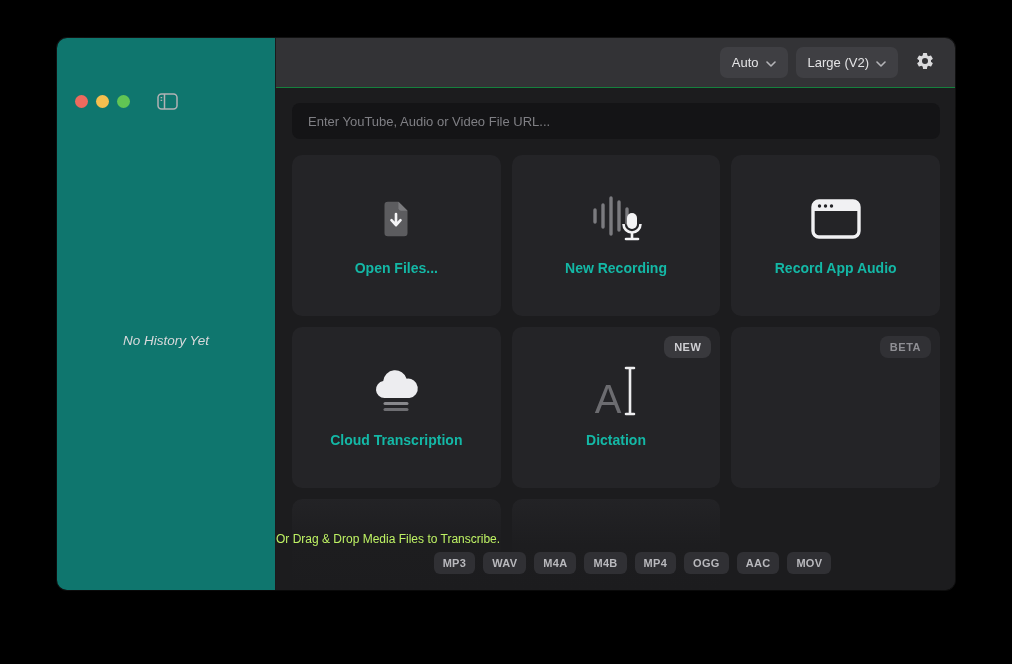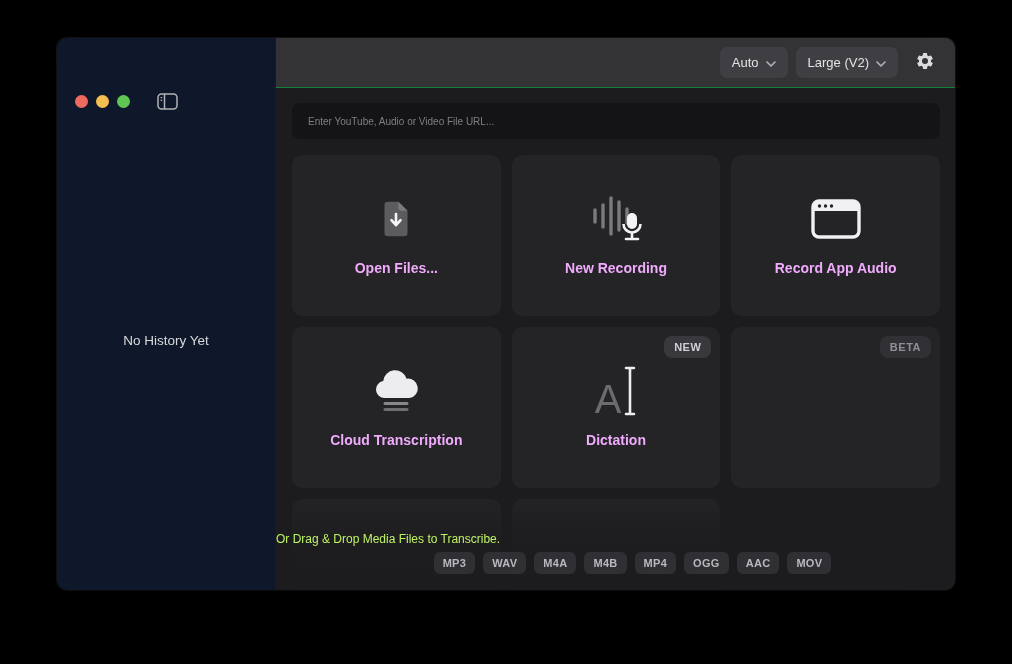--- a/index.html
+++ b/index.html
@@ -4,51 +4,51 @@
 <style>
   * { margin:0; padding:0; box-sizing:border-box; }
   html,body { width:1012px; height:664px; background:#000; overflow:hidden;
     font-family:"Liberation Sans","DejaVu Sans",sans-serif; }
 
   .window { position:absolute; left:57px; top:38px; width:898px; height:552px;
     border-radius:10px; overflow:hidden; display:flex;
     box-shadow:0 25px 60px rgba(0,0,0,.65), 0 0 0 1px rgba(255,255,255,.08); }
 
   
-  .sidebar { width:219px; flex:0 0 219px; background:#0f172a; position:relative;
-    border-right:1px solid #1a1a1c; }
+  .sidebar { width:219px; flex:0 0 219px; background:#0f766e; position:relative;
+    border-right:1px solid #1a1a1c;font-style:italic; }
   .traffic { position:absolute; left:18px; top:57px; display:flex; gap:8px; }
   .traffic span { width:13px; height:13px; border-radius:50%; display:block; }
   .sidebar-toggle { position:absolute; left:97px; top:54px; width:26px; height:22px;
     display:flex; align-items:center; justify-content:center; border-radius:5px; cursor:default; }
   .sidebar-empty { position:absolute; left:0; right:0; top:295px; text-align:center;
     color:#d9d9db; font-size:13.5px; }
 
   
   .main { flex:1; display:flex; flex-direction:column; background:#1c1c1e; min-width:0; }
   .toolbar { height:50px; flex:0 0 50px; background:#333336; border-bottom:1px solid #15803d;
     display:flex; align-items:center; justify-content:flex-end; gap:8px; padding:0 15px; }
   .tb-btn { height:31px; background:#3f3f43; border:none; border-radius:7px; color:#e3e3e5;
     font-size:13px; font-family:inherit; display:flex; align-items:center; gap:7px;
     padding:0 12px; cursor:default; }
   .gear-btn { width:30px; height:30px; background:transparent; border:none; display:flex;
     align-items:center; justify-content:center; margin-left:4px; cursor:default; }
 
   .content { flex:1; position:relative; padding:15px 15px 0 16px; overflow:hidden; }
   .url-input { width:100%; height:36px; background:#141416; border:none; border-radius:8px;
-    color:#e5e5e7; font-size:10px; font-family:inherit; padding:0 16px; outline:none; }
+    color:#e5e5e7; font-size:13px; font-family:inherit; padding:0 16px; outline:none; }
   .url-input::placeholder { color:#7f7f84; }
 
   .grid { margin-top:16px; display:grid; grid-template-columns:repeat(3,1fr);
     gap:11px; }
   .card { position:relative; height:161px; background:#242427; border-radius:10px;
     display:flex; flex-direction:column; align-items:center; cursor:default; }
   .card .icon-box { height:56px; width:64px; margin-top:36px; display:flex;
     align-items:center; justify-content:center; }
-  .card .card-label { margin-top:13px; color:#f0abfc; font-size:14px; font-weight:700; }
+  .card .card-label { margin-top:13px; color:#14b8a6; font-size:14px; font-weight:700; }
   .card.partial { height:161px; }
   .badge { position:absolute; top:9px; right:9px; background:#39393d; color:#cfcfd3;
     font-size:11px; font-weight:700; letter-spacing:.5px; padding:5px 10px;
     border-radius:8px;margin-left:40px; }
   .badge.dim { background:#313135; color:#8f8f94; }
 
   .dictation-glyph { display:flex; align-items:flex-end; gap:2px; }
   .dictation-glyph .letterA { color:#6c6c70; font-size:40px; line-height:1;
     font-weight:400; transform:translateY(2px); }
 

